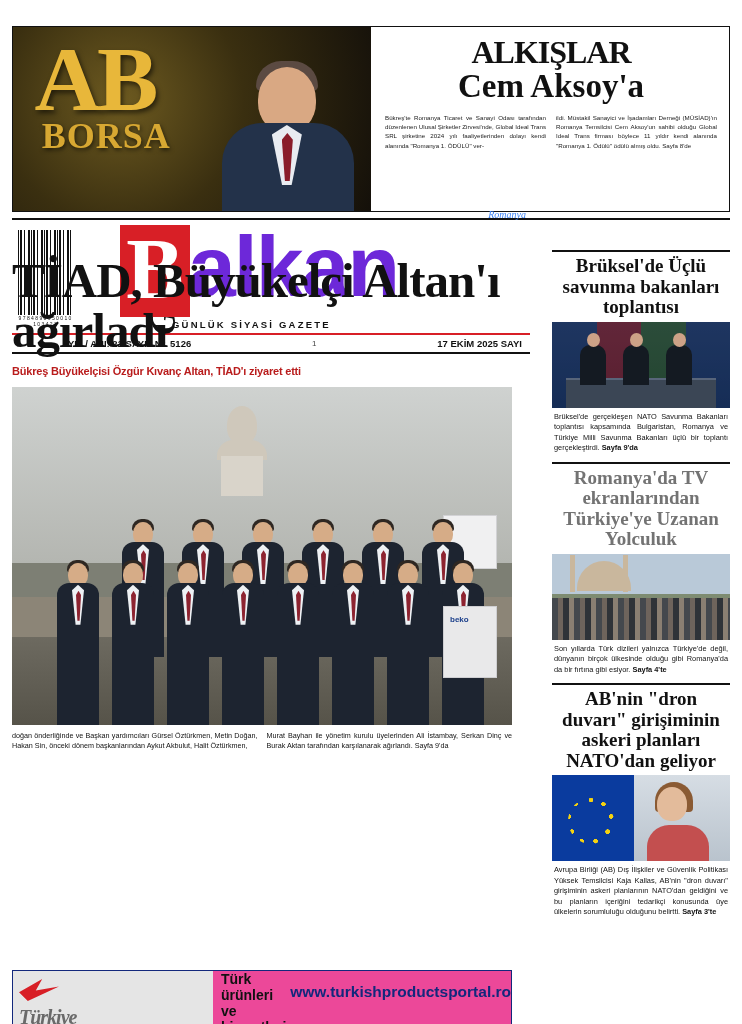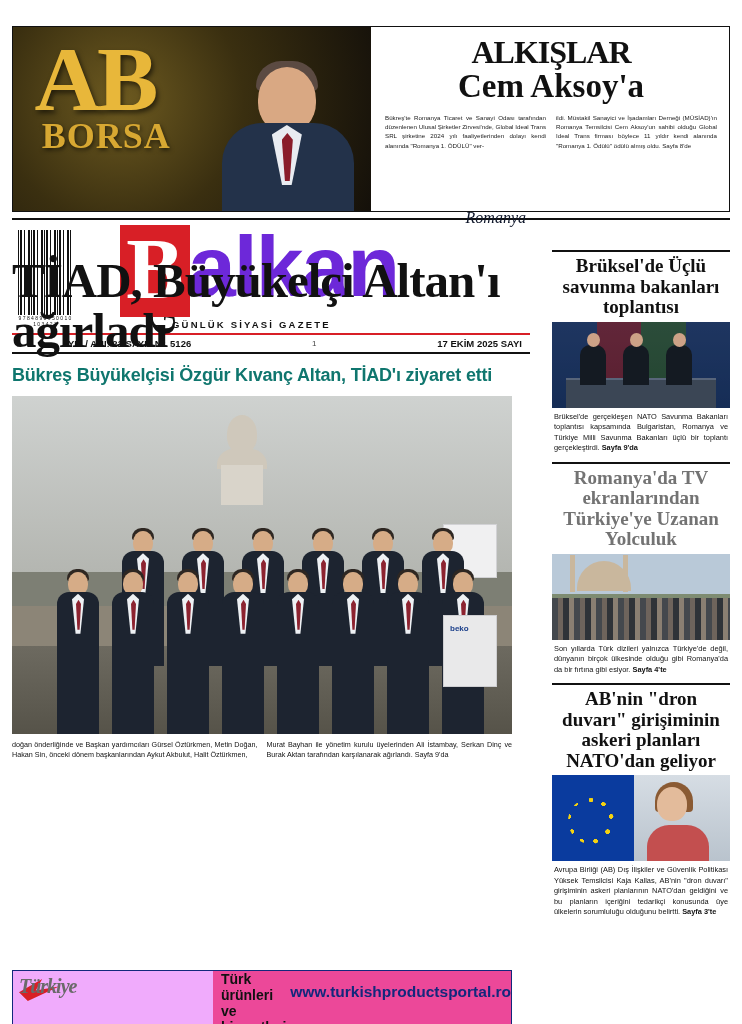--- a/index.html
+++ b/index.html
@@ -222,22 +222,22 @@
     letter-spacing: -2px;
     margin-top: -2px;
     margin-left: -2px;
   }
   .romanya-label {
     position: absolute;
     right: 4px;
     top: -16px;
     font-family: "Liberation Serif", serif;
     font-style: italic;
-    font-size: 16px;
-    color: #0f172a;
+    font-size: 10px;
+    color: #3b82f6;
   }
   .mast-sub {
     font-size: 9.5px;
     font-weight: bold;
     letter-spacing: 2.2px;
     color: #111;
     margin: 2px 0 0 52px;
   }
   .mast-bar {
     border-top: 2px solid #d81f26;
@@ -366,22 +366,22 @@
     font-weight: bold;
     font-size: 49px;
     line-height: 1.03;
     color: #111;
     letter-spacing: -1px;
     padding-top: 8px;
   }
   .subhead {
     font-family: "Liberation Sans", sans-serif;
     font-weight: bold;
-    font-size: 18px;
-    color: #0f766e;
+    font-size: 11px;
+    color: #b91c1c;
     margin-top: 8px;
     padding-bottom: 6px;
     letter-spacing: -.2px;
   }
   .main-photo {
     margin-top: 4px;
     width: 100%;
     height: 338px;
     position: relative;
     overflow: hidden;
@@ -465,24 +465,24 @@
     bottom: 24px;
     width: 500px;
     height: 56px;
     display: flex;
     border: 1px solid #13287c;
     background: #ffffff;
     overflow: hidden;
   }
   .ba-left {
     width: 200px;
-    background: #f0abfc;
-    position: relative;
-    display: flex;
-    align-items: flex-start;
+    background: #e5e5e5;
+    position: relative;
+    display: flex;
+    align-items: flex-end;
     padding-left: 6px;
   }
   .tr-logo {
     font-family: "Liberation Serif", serif;
     font-style: italic;
     font-weight: bold;
     font-size: 20px;
     color: #6a6a6a;
     letter-spacing: -1px;
     position: relative;

